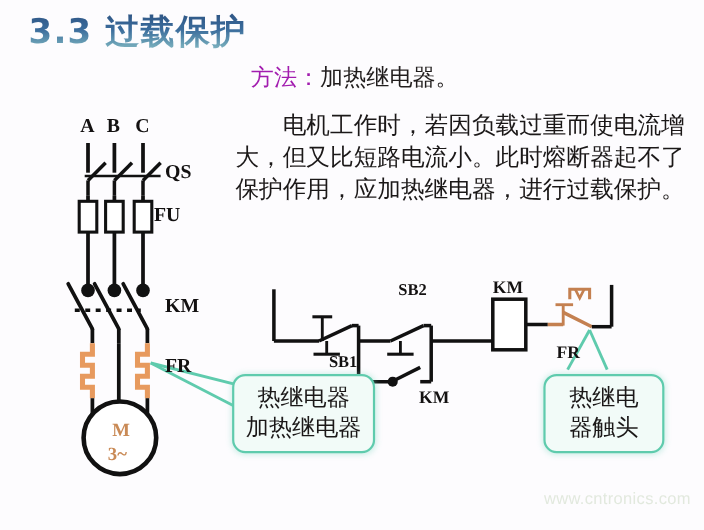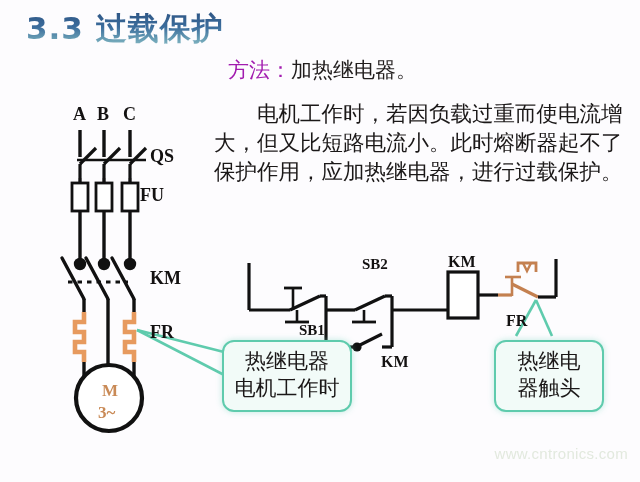--- a/index.html
+++ b/index.html
@@ -212,23 +212,23 @@
 
   <div class="lab mtr" style="left:102px;top:381px;">M</div>
   <div class="lab mtr" style="left:98px;top:403px;">3~</div>
 
   <div class="lab s15" style="left:299px;top:274px;margin-top:48px;">SB1</div>
   <div class="lab s15" style="left:362px;top:256px;">SB2</div>
   <div class="lab s16" style="left:448px;top:253px;">KM</div>
   <div class="lab s16" style="left:381px;top:353px;">KM</div>
   <div class="lab s16" style="left:506px;top:312px;">FR</div>
 
-  <div class="callout" style="left:222px;top:340px;width:130px;height:72px;">
+  <div class="callout" style="left:211px;top:340px;width:130px;height:72px;">
     <div>热继电器</div>
-    <div>电机工作时</div>
+    <div>加热继电器</div>
   </div>
 
   <div class="callout" style="left:494px;top:340px;width:110px;height:72px;">
     <div>热继电</div>
     <div>器触头</div>
   </div>
 
   <div class="wm">www.cntronics.com</div>
 </div>
 

